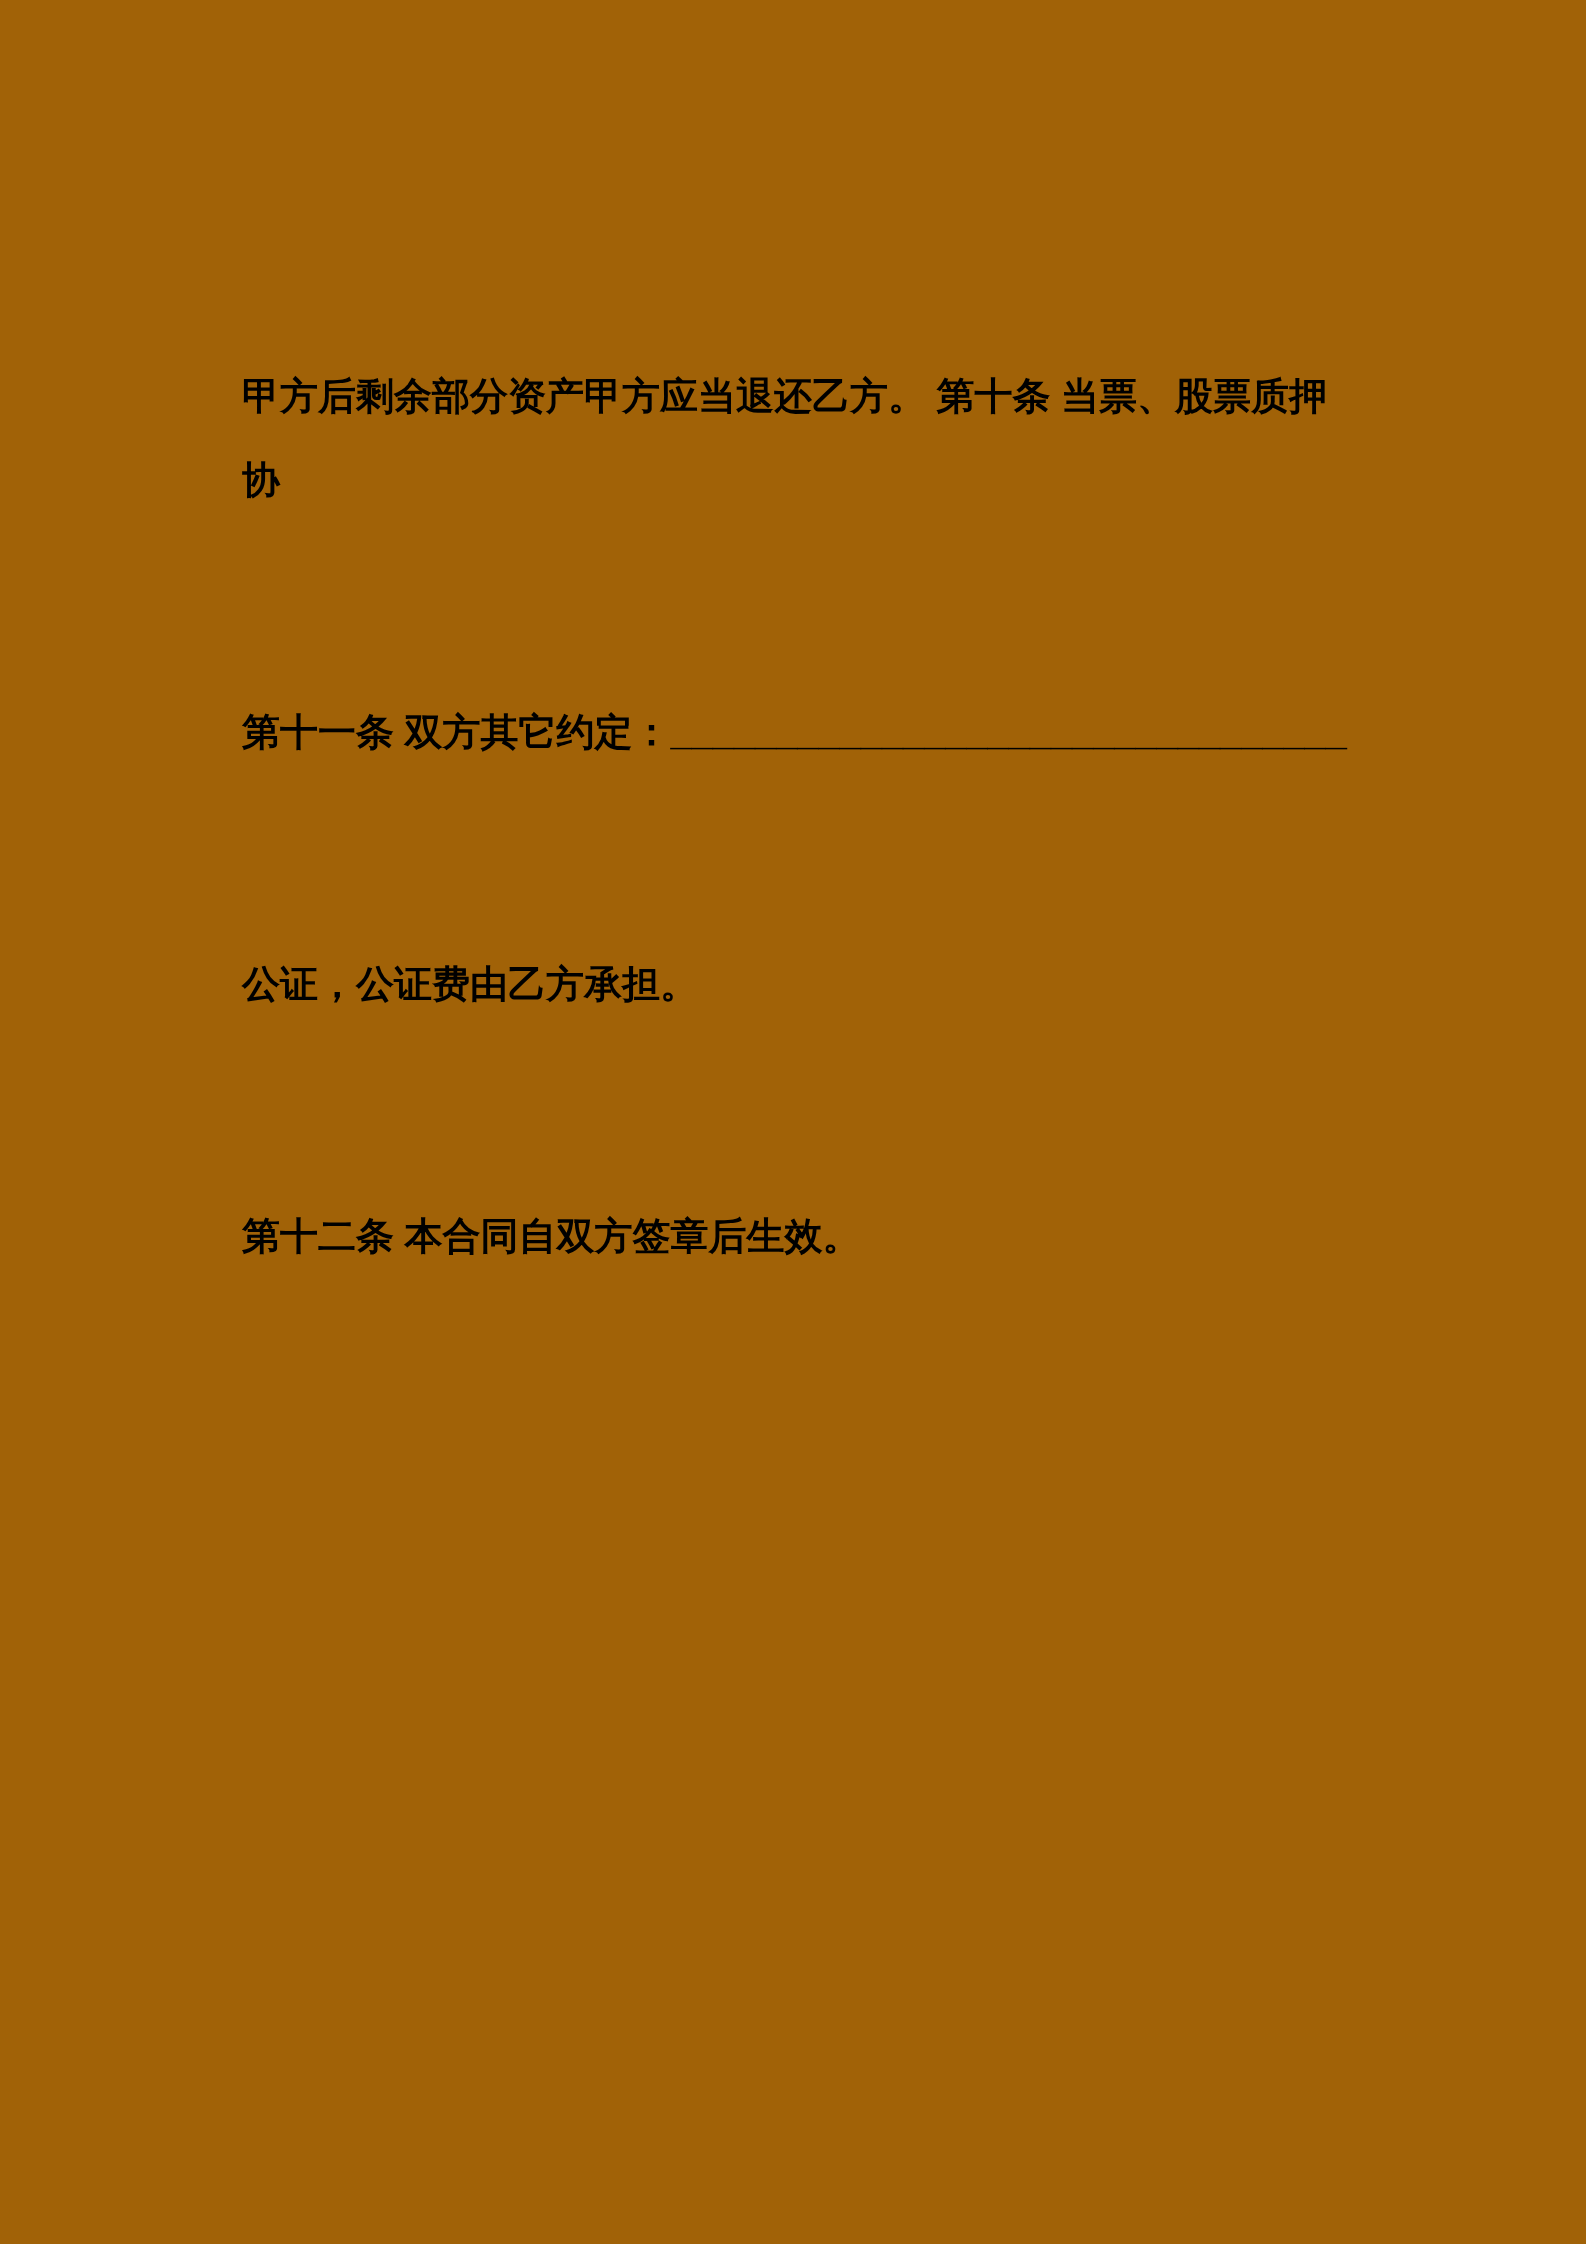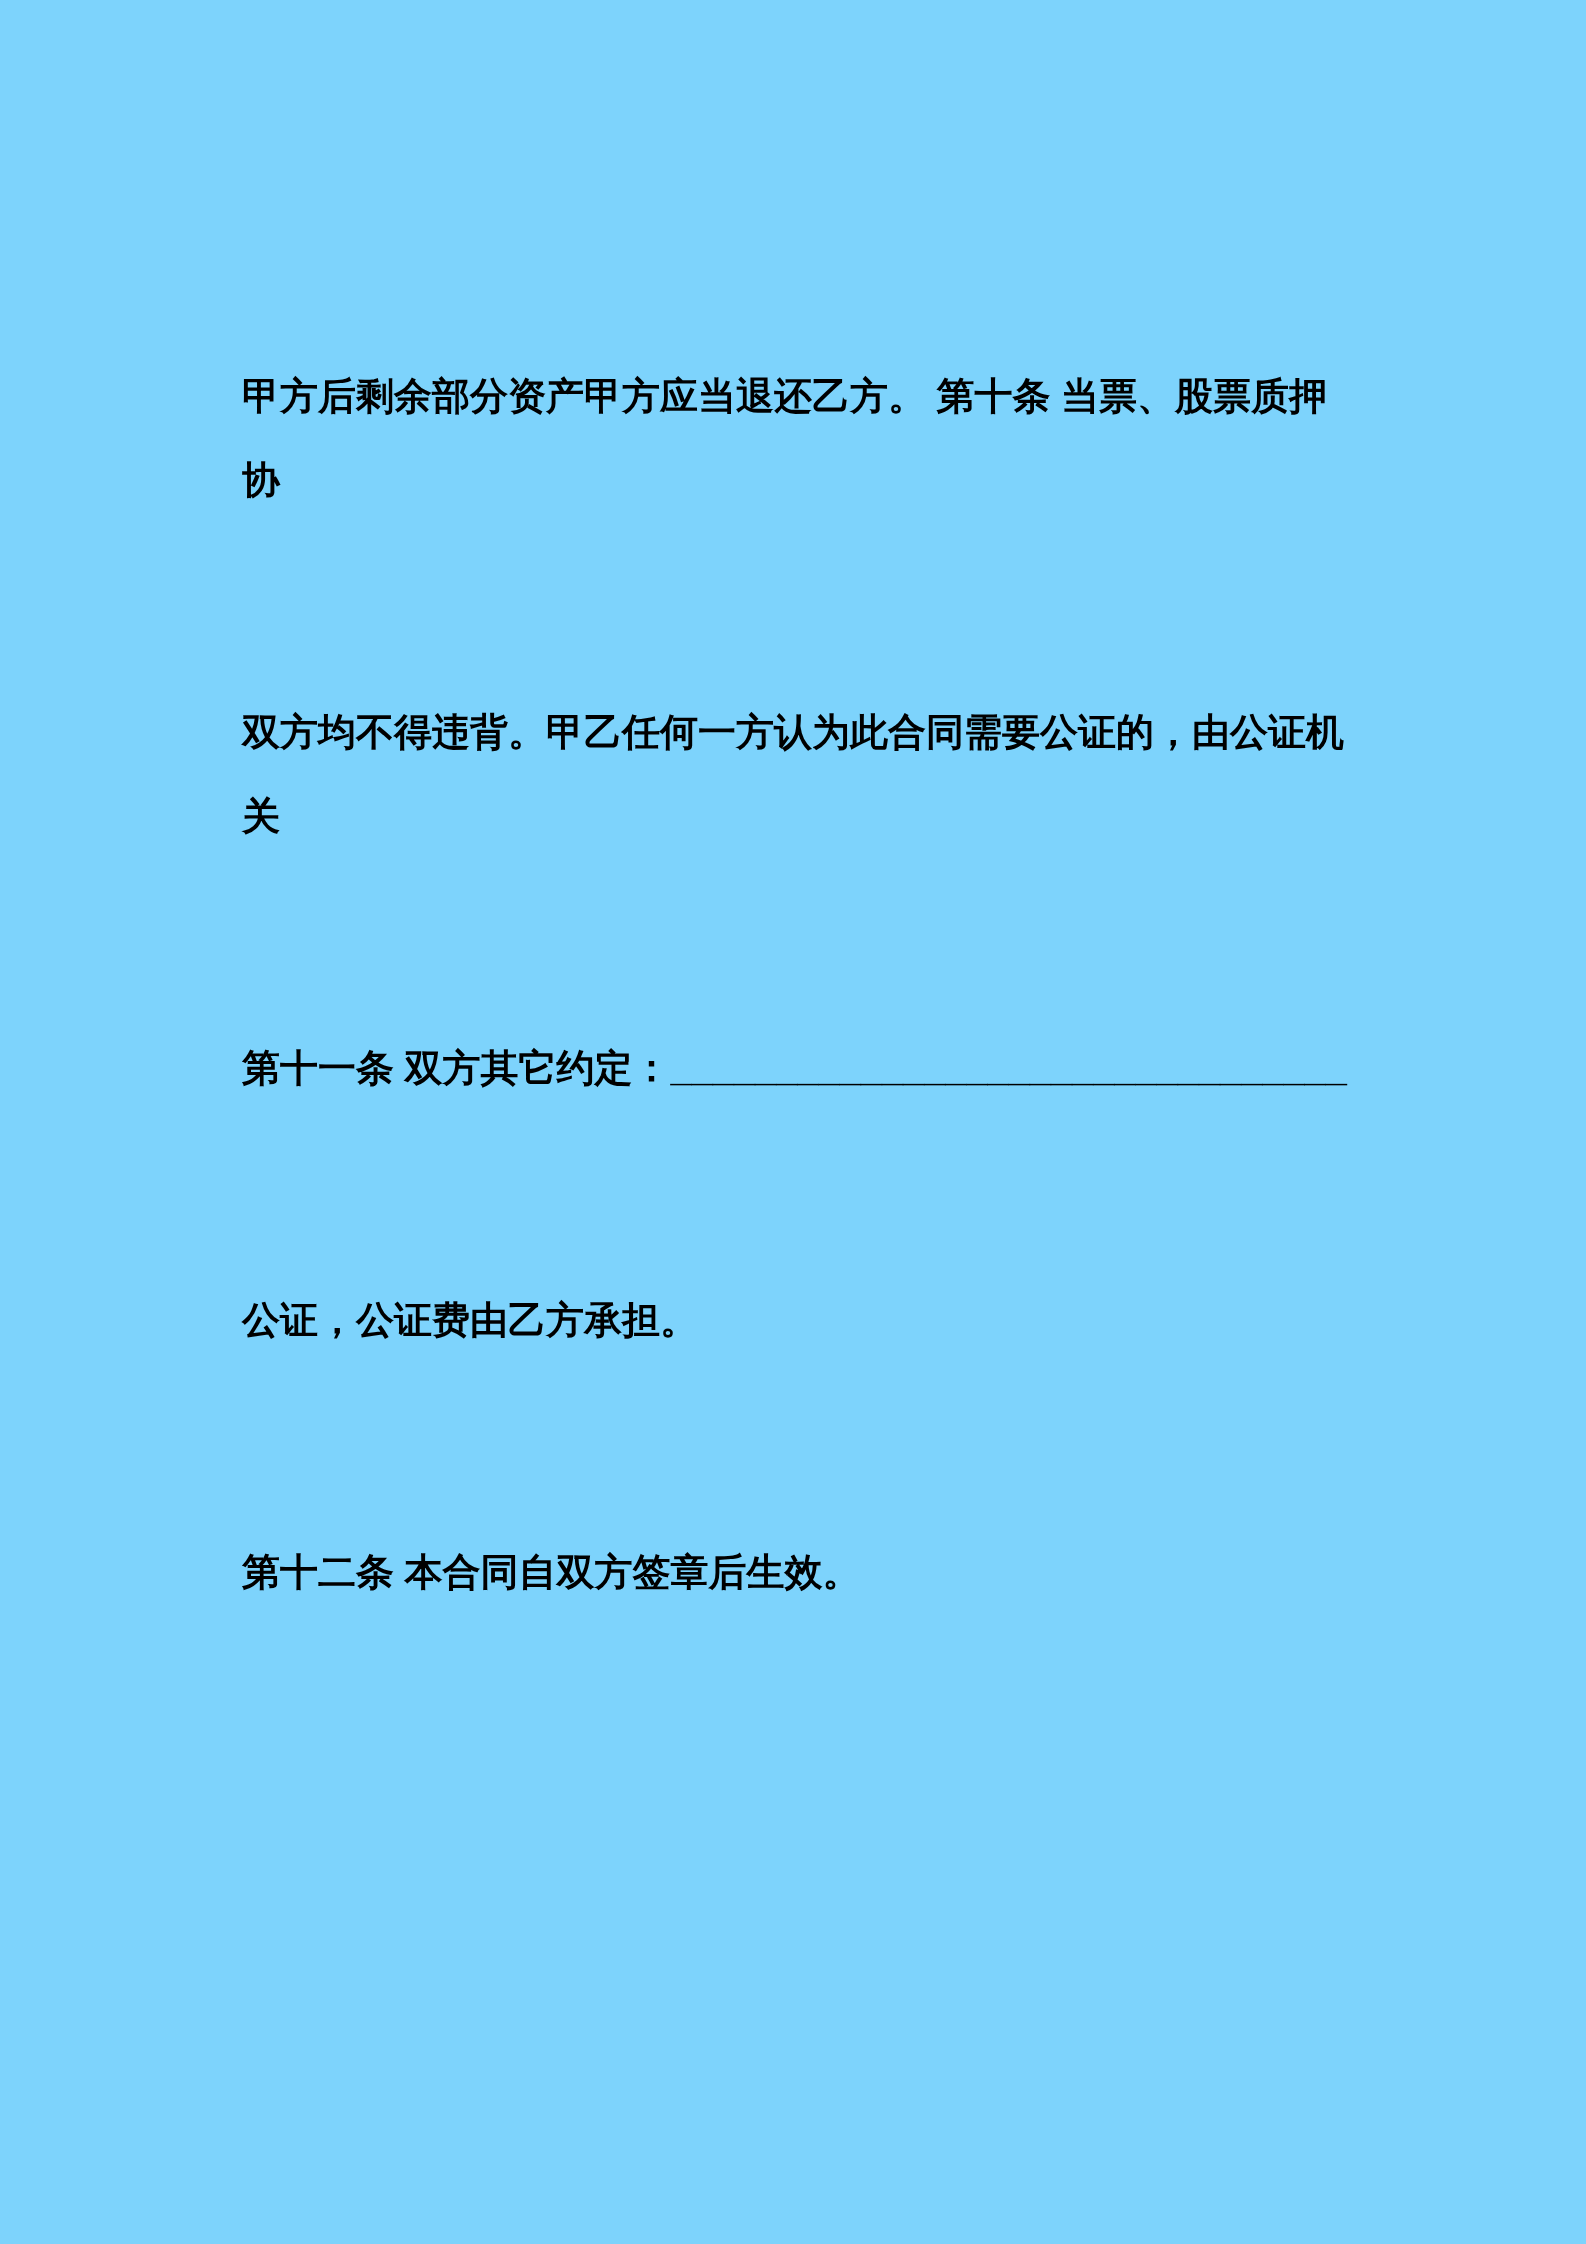--- a/index.html
+++ b/index.html
@@ -4,21 +4,21 @@
 <style>
   html, body {
     margin: 0;
     padding: 0;
     background: #ffffff;
   }
   .page {
     position: relative;
     width: 1586px;
     height: 2244px;
-    background: #7dd3fc;
+    background: #a16207;
     overflow: hidden;
     font-family: "Liberation Sans", sans-serif;
   }
   .text-block {
     position: absolute;
     left: 242px;
     top: 186px;
     width: 1112px;
     font-size: 38px;
     line-height: 84px;
@@ -32,21 +32,20 @@
     min-height: 84px;
     text-align: left;
   }
 </style>
 </head>
 <body>
 
 <div class="page">
   <div class="text-block">
     <div class="line">甲方后剩余部分资产甲方应当退还乙方。 第十条 当票、股票质押协</div>
-    <div class="line">双方均不得违背。甲乙任何一方认为此合同需要公证的，由公证机关</div>
     <div class="line">第十一条 双方其它约定：________________________________</div>
     <div class="line">公证，公证费由乙方承担。</div>
     <div class="line">第十二条 本合同自双方签章后生效。</div>
     
     
     
     
     
     
     

